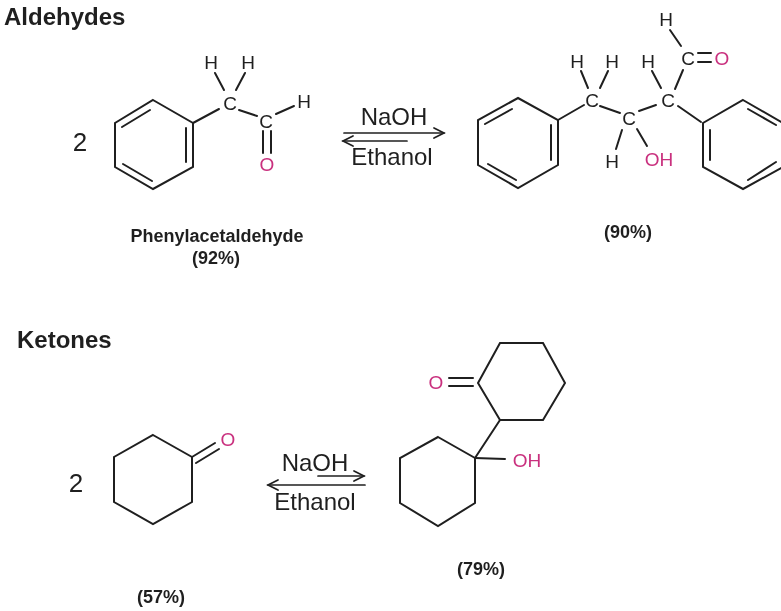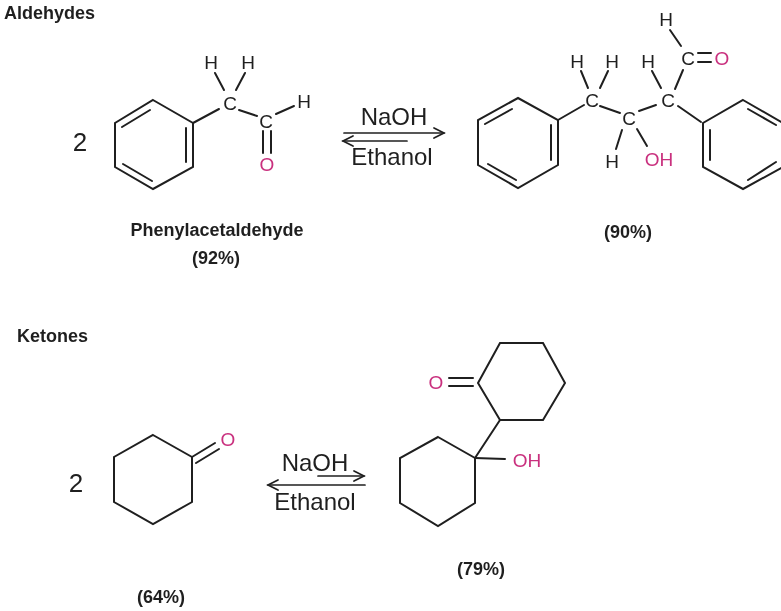--- a/index.html
+++ b/index.html
@@ -2,21 +2,21 @@
 <html style="--ink: #1f1f1f; --accent: #c9307e;"><head>
 <meta charset="utf-8">
 <style>
   html,body { margin:0; padding:0; background:#fff; }
   .page {
     position:relative; width:781px; height:611px; background:#ffffff;
     font-family:"Liberation Sans", sans-serif; color:var(--ink,#1f1f1f);
     overflow:hidden;
   }
   .t { position:absolute; transform:translate(-50%,-50%); white-space:nowrap; line-height:1; }
-  .heading { position:absolute; font-weight:700; font-size:18px; color:var(--ink,#1f1f1f); }
+  .heading { position:absolute; font-weight:700; font-size:24px; color:var(--ink,#1f1f1f); }
   .atom { font-size:19px; }
   .accent { color:var(--accent,#c9307e); }
   .coef { font-size:26px; }
   .cond { font-size:24px; }
   .name { font-size:18px; font-weight:700; }
   svg.scheme { position:absolute; left:0; top:0; }
   svg.scheme line, svg.scheme polygon, svg.scheme polyline {
     stroke:var(--ink,#1f1f1f); stroke-width:2; fill:none; stroke-linecap:round;
   }
   svg.scheme .arrow { stroke-width:1.7; }
@@ -115,32 +115,32 @@
   <div class="t atom" style="left:592px; top:100px">C</div>
   <div class="t atom" style="left:629px; top:118px">C</div>
   <div class="t atom" style="left:612px; top:161px">H</div>
   <div class="t atom accent" style="left:659px; top:159px">OH</div>
   <div class="t atom" style="left:668px; top:100px">C</div>
   <div class="t atom" style="left:648px; top:61px">H</div>
   <div class="t atom" style="left:688px; top:58px">C</div>
   <div class="t atom" style="left:666px; top:19px">H</div>
   <div class="t atom accent" style="left:722px; top:58px">O</div>
 
-  <div class="t name" style="left:217px; top:230px">Phenylacetaldehyde</div>
+  <div class="t name" style="left:217px; top:236px">Phenylacetaldehyde</div>
   <div class="t name" style="left:216px; top:258px">(92%)</div>
   <div class="t name" style="left:628px; top:232px">(90%)</div>
 
   <div class="heading" style="left:17px; top:326px">Ketones</div>
 
   <div class="t coef" style="left:76px; top:483px">2</div>
 
   <div class="t atom accent" style="left:228px; top:439px">O</div>
 
   <div class="t cond" style="left:315px; top:463px">NaOH</div>
   <div class="t cond" style="left:315px; top:502px">Ethanol</div>
 
   <div class="t atom accent" style="left:436px; top:382px">O</div>
   <div class="t atom accent" style="left:527px; top:460px">OH</div>
 
-  <div class="t name" style="left:161px; top:597px">(64%)</div>
+  <div class="t name" style="left:161px; top:597px">(57%)</div>
   <div class="t name" style="left:481px; top:569px">(79%)</div>
 
 </div>
 
 </body></html>

